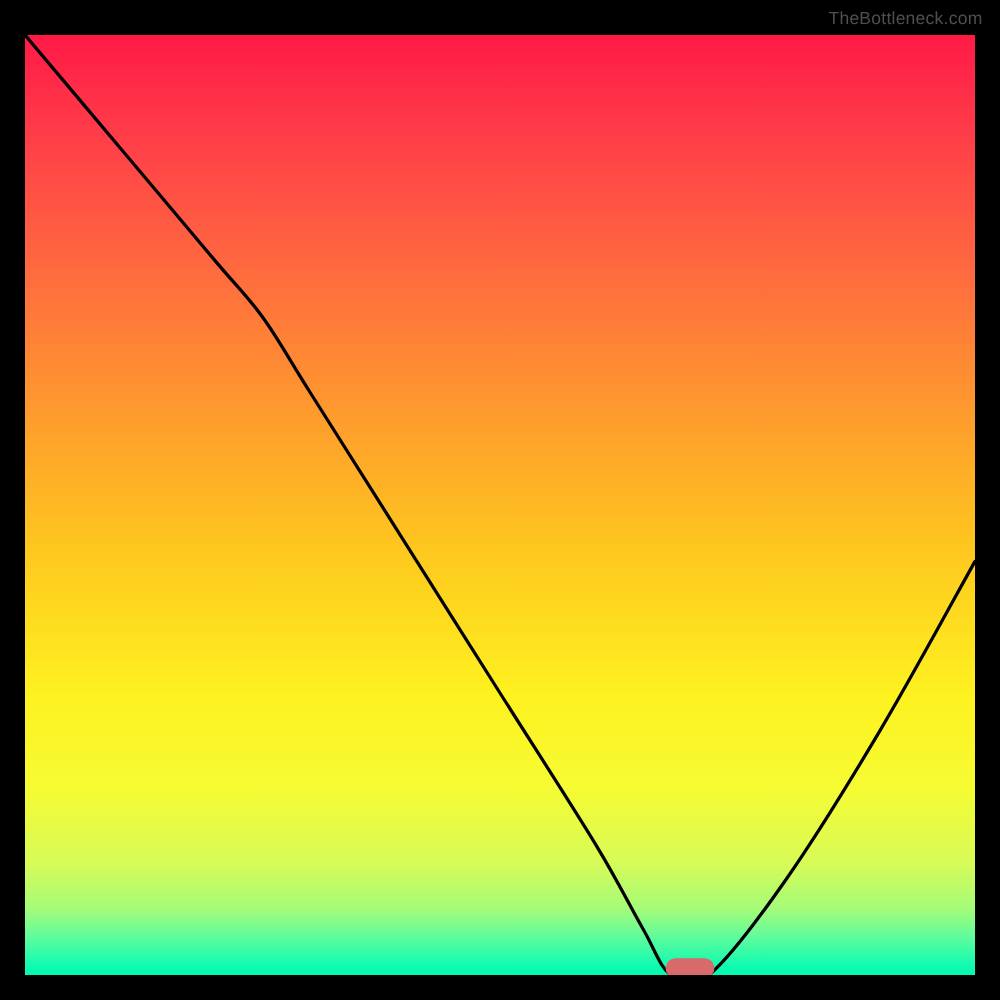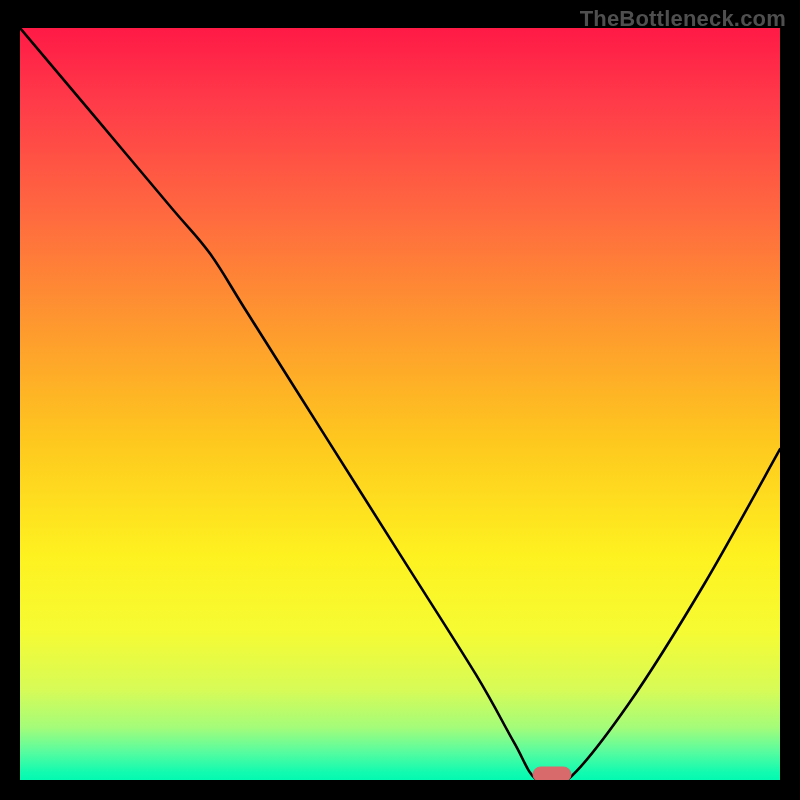--- a/index.html
+++ b/index.html
@@ -15,22 +15,22 @@
     position: relative;
     width: 800px;
     height: 800px;
     background: #000;
   }
   .watermark {
     position: absolute;
     top: 6px;
     right: 14px;
     color: #4f4f4f;
-    font-size: 22px;
-    font-weight: 700;
+    font-size: 14px;
+    font-weight: 400;
     letter-spacing: 0.2px;
     user-select: none;
   }
   .plot {
     position: absolute;
     left: 20px;
     top: 28px;
     width: 760px;
     height: 752px;
   }

